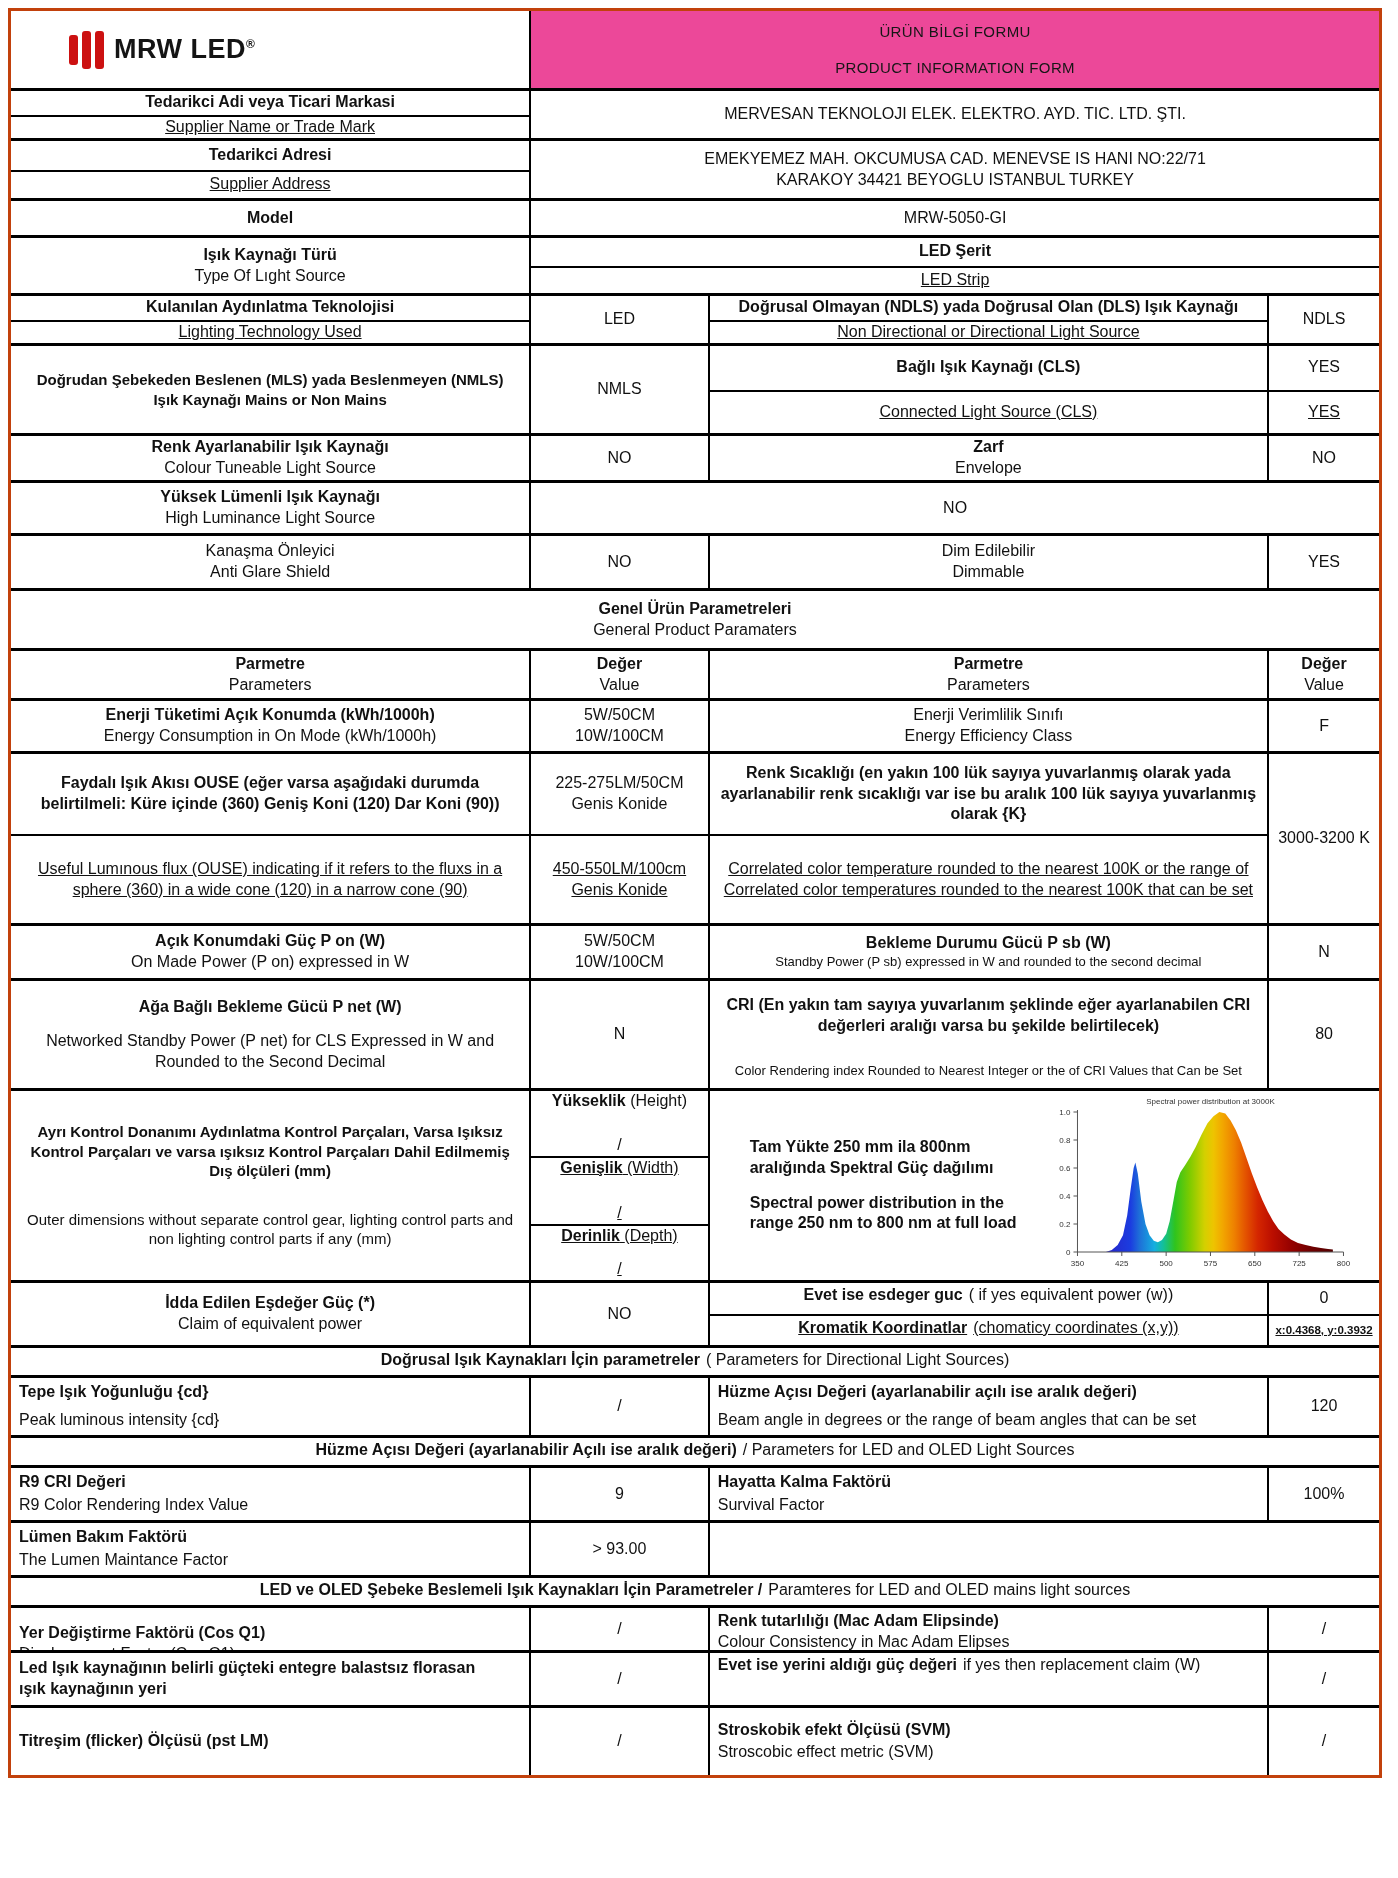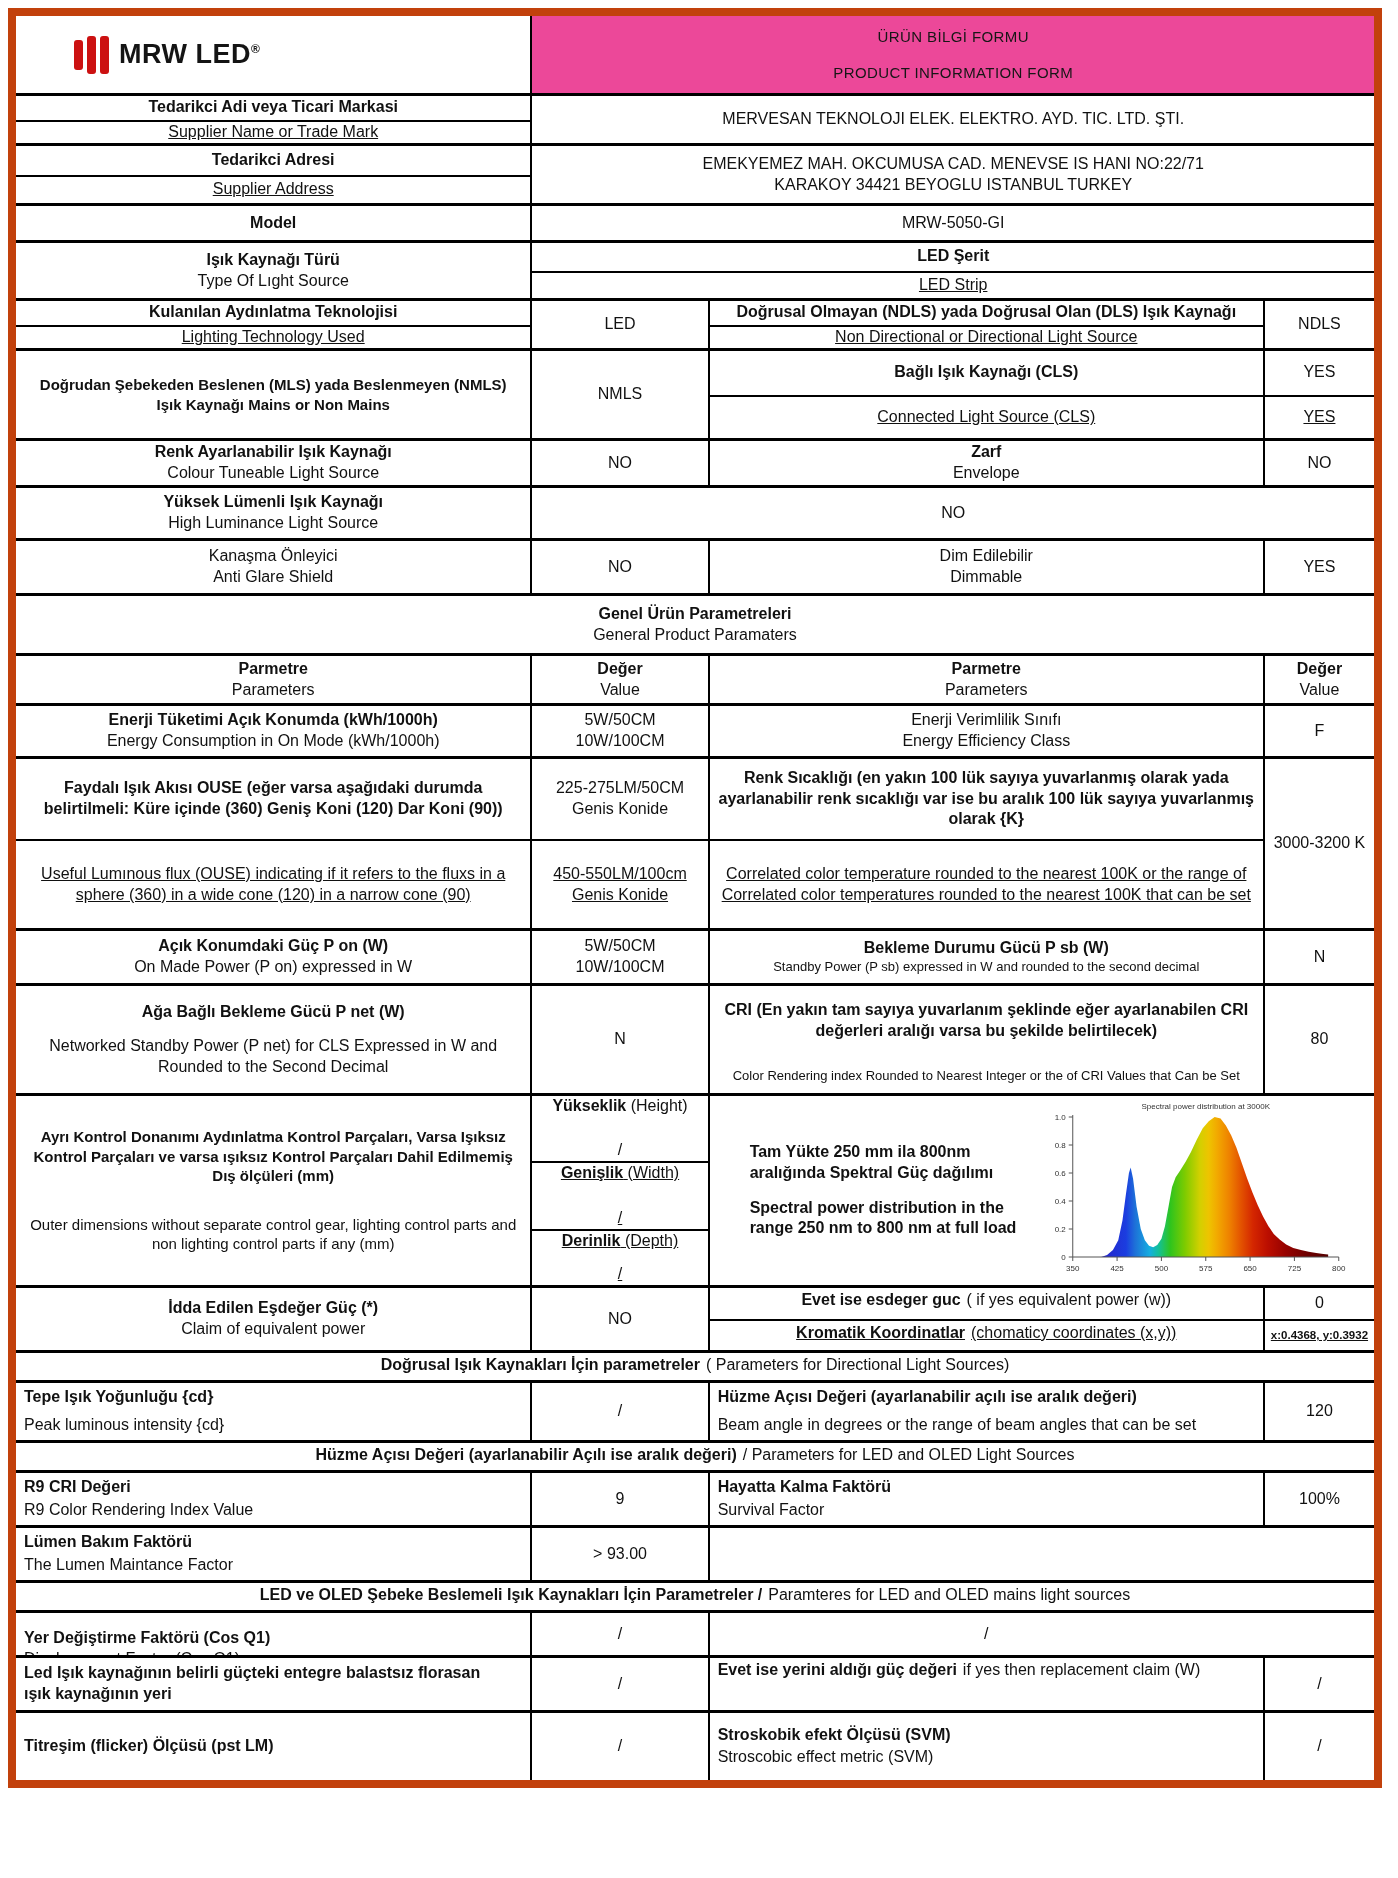--- a/index.html
+++ b/index.html
@@ -1,18 +1,18 @@
 <!DOCTYPE html>
 <html><head>
 <meta charset="utf-8">
 <style>
   html,body{margin:0;padding:0;background:#fff;}
   body{font-family:"Liberation Sans",sans-serif;color:#111;}
   .page{width:1398px;height:1878px;background:#fff;position:relative;}
-  .sheet{position:absolute;left:8px;top:8px;width:1374px;border:8px solid #c2410c;box-sizing:border-box;background:#fff;}
+  .sheet{position:absolute;left:8px;top:8px;width:1374px;border:3px solid #c2410c;box-sizing:border-box;background:#fff;}
   .band{display:grid;grid-template-columns:37.88% 13.05% 40.89% 8.18%;grid-auto-rows:1fr;
         border-top:3px solid #000;box-sizing:border-box;}
   .band.first{border-top:none;}
   .cell{display:flex;flex-direction:column;justify-content:center;align-items:center;text-align:center;
         padding:2px 8px;font-size:16px;line-height:1.3;box-sizing:border-box;min-width:0;overflow:hidden;}
   .vl{border-left:2px solid #000;}
   .ht{border-top:2px solid #000;text-decoration:underline;}
   .b{font-weight:bold;}
   .left{align-items:flex-start;text-align:left;}
   .small{font-size:13px;}
@@ -387,20 +387,24 @@
       <span>Paramteres for LED and OLED mains light sources</span>
     </div>
   </div>
 
   <div class="band" style="height:45px;">
     <div class="cell left" style="justify-content:space-between;padding:15px 8px;">
       <div class="b">Yer Değiştirme Faktörü (Cos Q1)</div>
       <div>Displacement Factor (Cos Q1)</div>
     </div>
     <div class="cell vl">/</div>
+    <div class="cell vl left" style="justify-content:space-between;padding:3px 8px;">
+      <div class="b">Renk tutarlılığı (Mac Adam Elipsinde)</div>
+      <div>Colour Consistency in Mac Adam Elipses</div>
+    </div>
     <div class="cell vl">/</div>
   </div>
 
   <div class="band" style="height:55px;">
     <div class="cell left b">
       <div>Led Işık kaynağının belirli güçteki entegre balastsız florasan</div>
       <div>ışık kaynağının yeri</div>
     </div>
     <div class="cell vl">/</div>
     <div class="cell vl left inline" style="justify-content:flex-start;">

